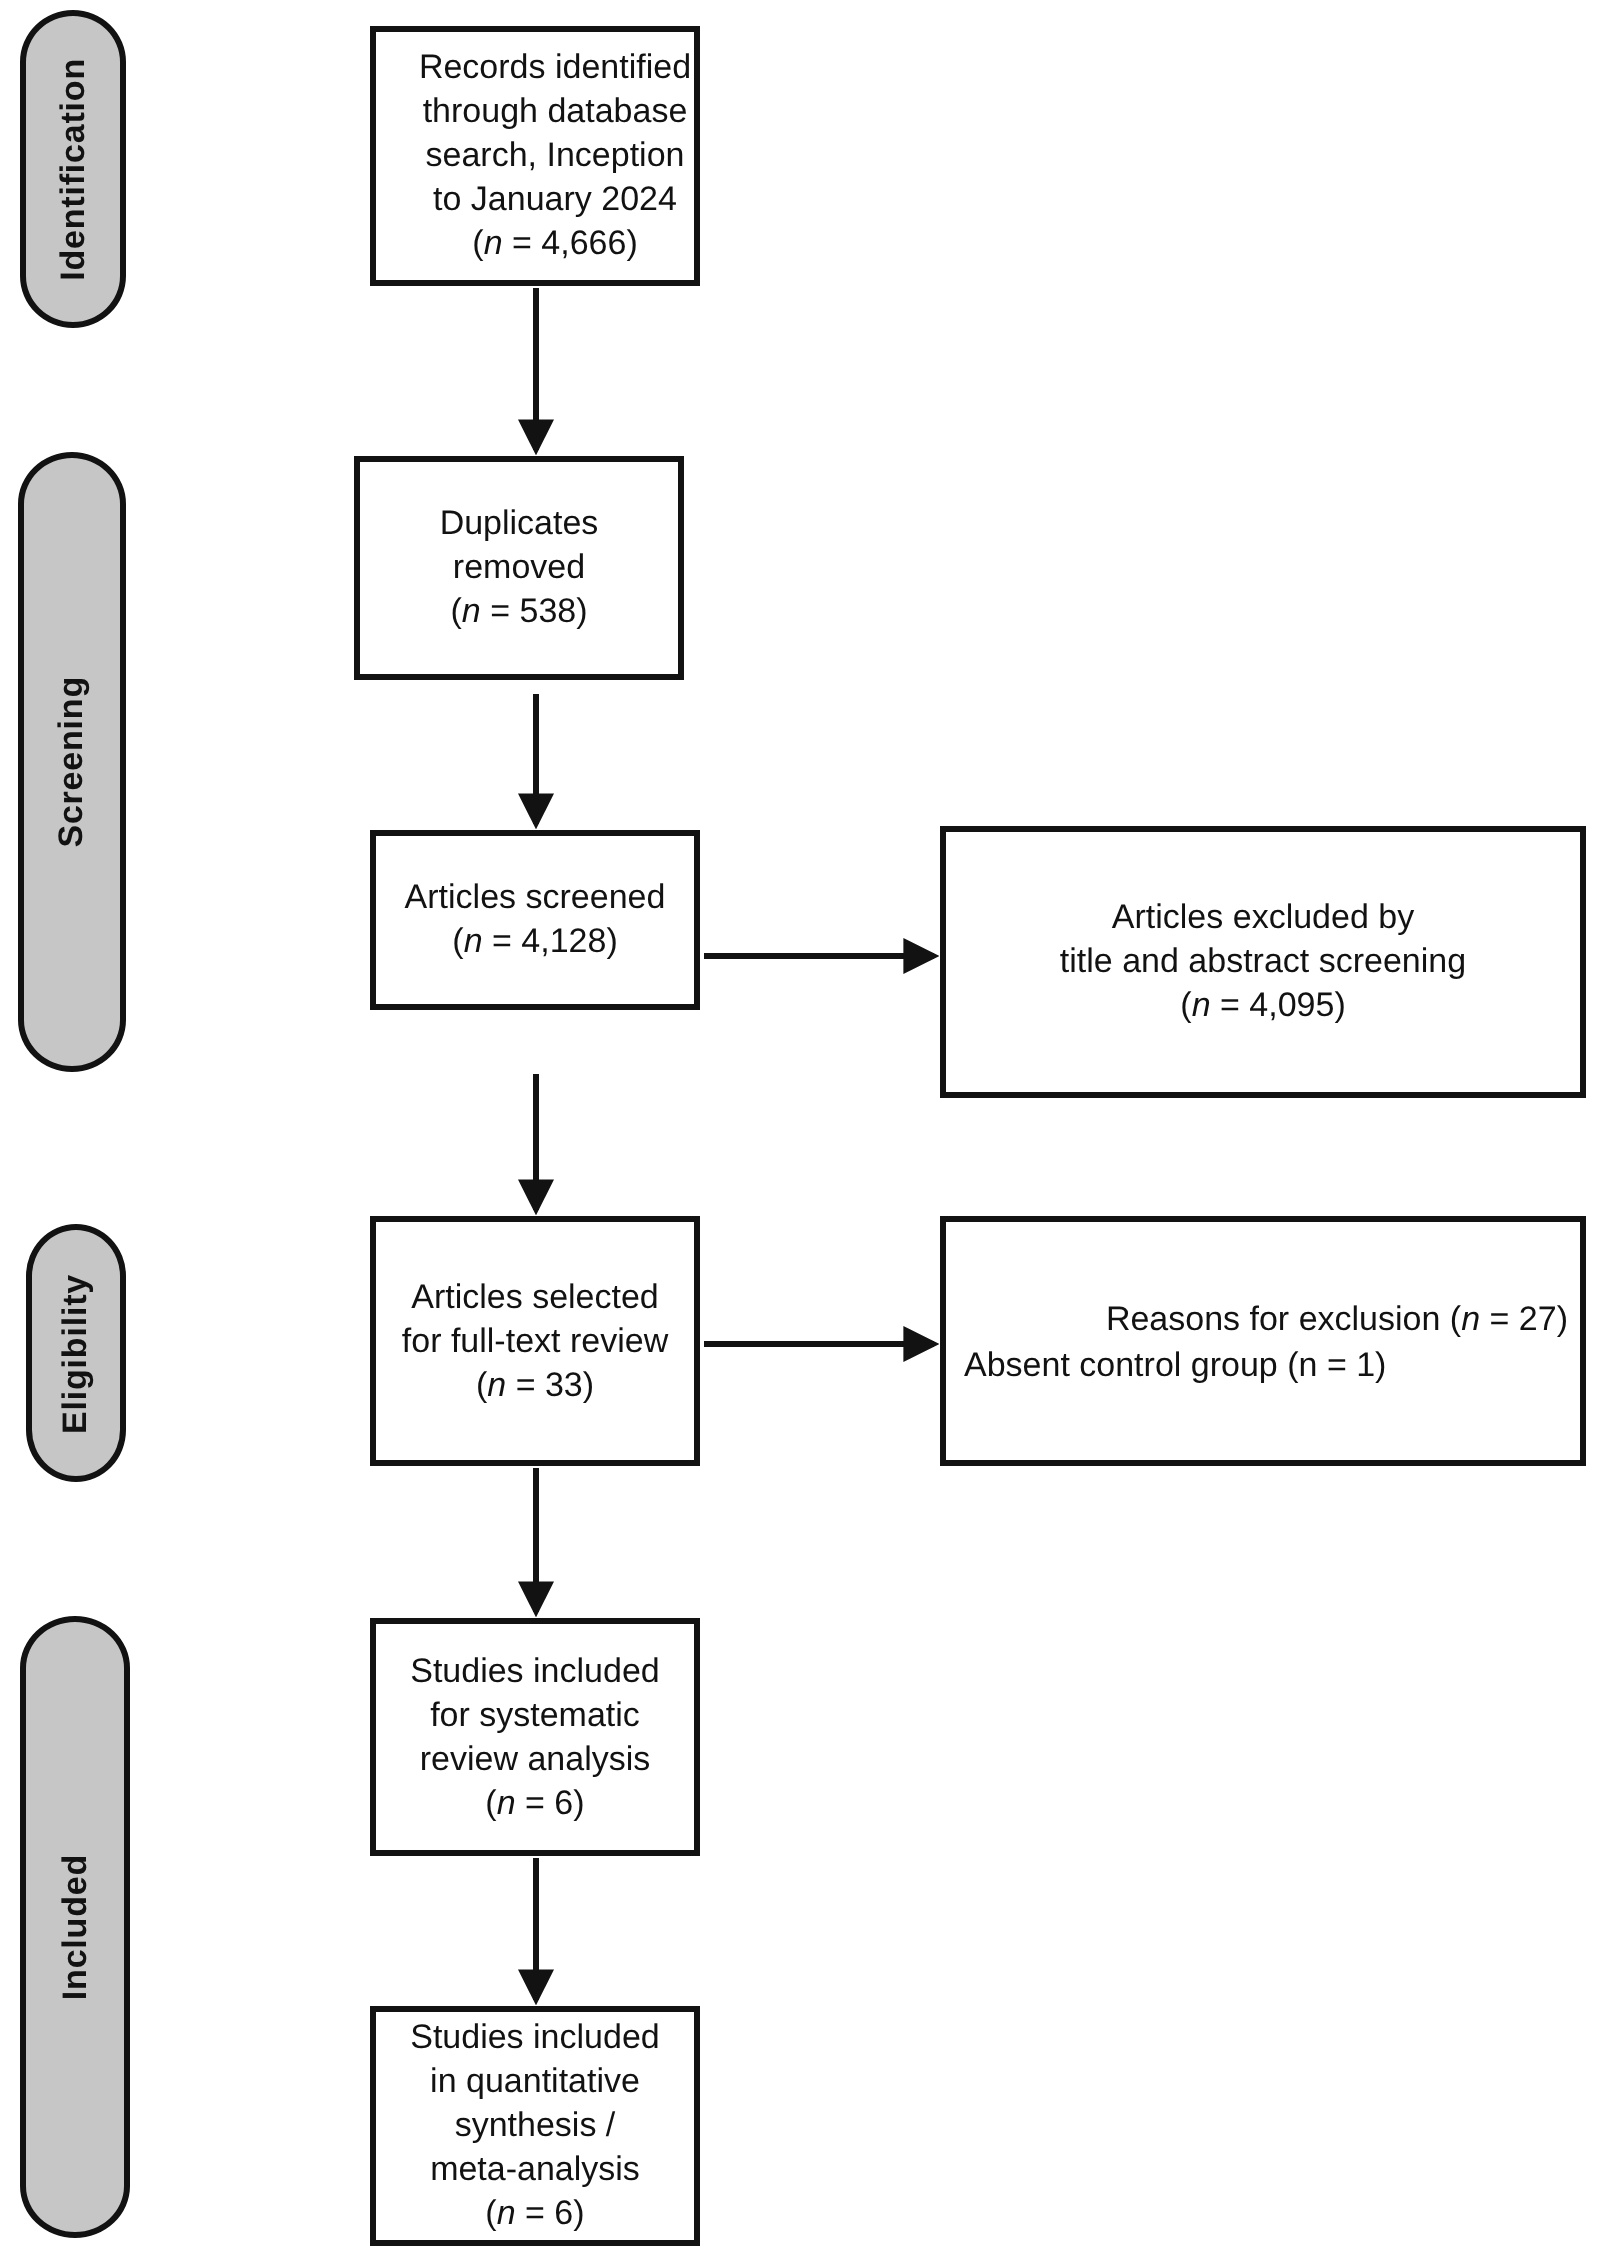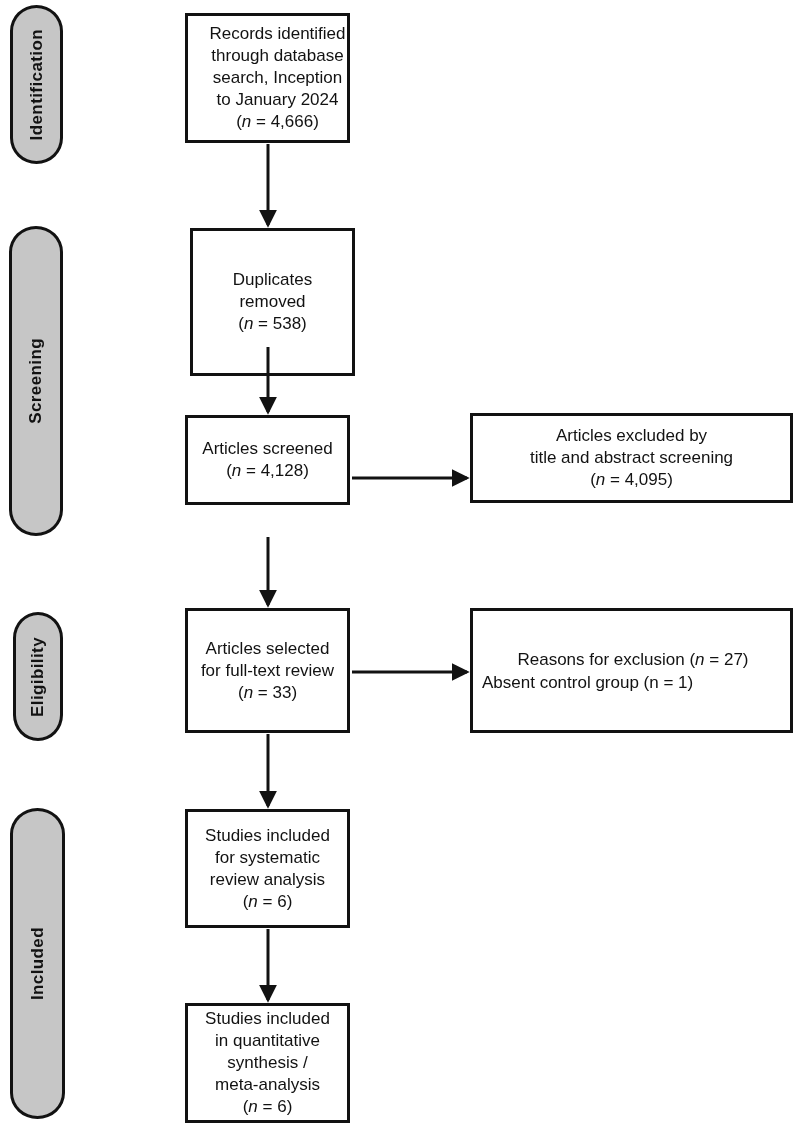--- a/index.html
+++ b/index.html
@@ -52,33 +52,33 @@
     display:flex;
     align-items:center;
     justify-content:center;
     text-align:center;
     font-size:17px;
     line-height:22px;
   }
   .box-text{width:100%;}
   .box-text .line{display:block;}
   .box-records   {left:185px;top:13px;  width:165px;height:130px;padding-left:20px;}
-  .box-duplicates{left:190px;top:228px; width:165px;height:148px;}
+  .box-duplicates{left:177px;top:228px; width:165px;height:112px;}
   .box-screened  {left:185px;top:415px; width:165px;height:90px;}
   .box-fulltext  {left:185px;top:608px; width:165px;height:125px;align-items:center;}
   .box-systematic{left:185px;top:809px; width:165px;height:119px;}
   .box-quant     {left:185px;top:1003px;width:165px;height:120px;}
-  .box-excl1     {left:470px;top:413px; width:323px;height:90px;}
+  .box-excl1     {left:470px;top:413px; width:323px;height:136px;}
   .box-excl2     {left:470px;top:608px; width:323px;height:125px;}
   .box-excl2{
     text-align:left;
     line-height:23px;
     padding:2px 6px 2px 9px;
   }
-  .box-excl2 .box-text .line:first-child{text-align:center;}
+  .box-excl2 .box-text .line:first-child{text-align:right;}
 
   
   #arrows{
     position:absolute;
     left:0;top:0;
     pointer-events:none;
   }
   #arrows line{stroke:var(--arrow);stroke-width:3;}
   #arrows .head{fill:var(--arrow);}
 </style>

